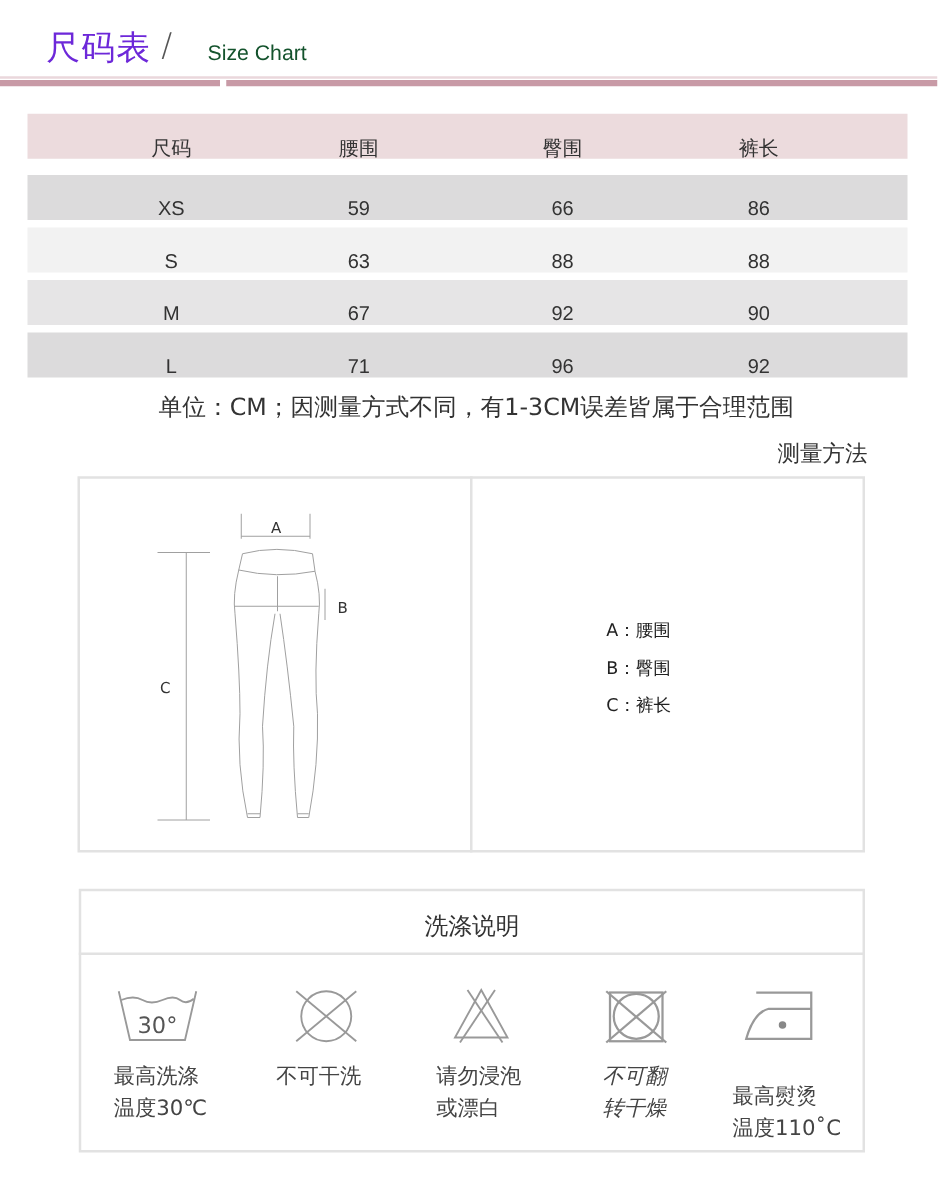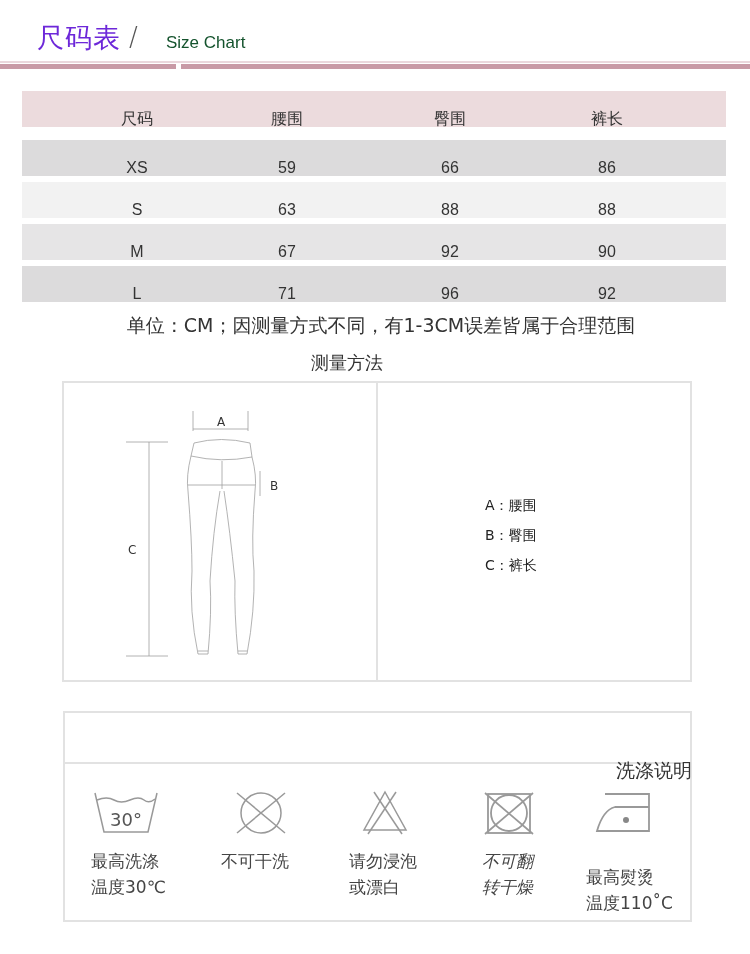--- a/index.html
+++ b/index.html
@@ -13,29 +13,29 @@
   .rule-thick-l { left: 0; top: 64px; width: 176px; height: 5px; background: #c89aa6; }
   .rule-thick-r { left: 181px; top: 64px; width: 569px; height: 5px; background: #c89aa6; }
 
   .tbl { left: 22px; width: 704px; }
   .trow { position: absolute; left: 0; width: 704px; height: 36px; display: flex; align-items: center; }
   .trow span { position: absolute; font-size: 16px; color: #333; transform: translateX(-50%); font-family: "Liberation Sans", sans-serif; margin-top: 20px; }
   .thead { top: 91px; background: #ecdbdd; }
   .c1 { left: 115px; } .c2 { left: 265px; } .c3 { left: 428px; } .c4 { left: 585px; }
 
   .note { left: 0; width: 750px; top: 313px; text-align: center; font-size: 19px; color: #333; padding-left: 12px; }
-  .method-title { left: 0; width: 694px; top: 351px; text-align: center; font-size: 18px; color: #333; }
+  .method-title { left: 0; width: 694px; top: 351px; text-align: right; font-size: 18px; color: #333; }
 
   .mbox { left: 62px; top: 381px; width: 630px; height: 301px; border: 2px solid #e2e2e2; }
   .mdiv { left: 376px; top: 381px; width: 2px; height: 301px; background: #e2e2e2; }
   .legend { left: 485px; top: 490px; font-size: 14px; line-height: 30px; color: #222; }
 
   .wbox { left: 63px; top: 711px; width: 629px; height: 211px; border: 2px solid #e2e2e2; }
   .wdiv { left: 63px; top: 762px; width: 629px; height: 2px; background: #e2e2e2; }
-  .wtitle { left: 63px; width: 629px; top: 728px; text-align: right; font-size: 19px; color: #333; margin-top: 30px; }
+  .wtitle { left: 63px; width: 629px; top: 728px; text-align: center; font-size: 19px; color: #333; }
   .care-label { position: absolute; font-size: 17px; color: #444; line-height: 26px; white-space: pre-line; }
 </style>
 </head>
 <body>
 
 <div class="abs title-cn">尺码表</div>
 <div class="abs title-sep">/</div>
 <div class="abs title-en">Size Chart</div>
 <div class="abs rule-thin"></div>
 <div class="abs rule-thick-l"></div>

